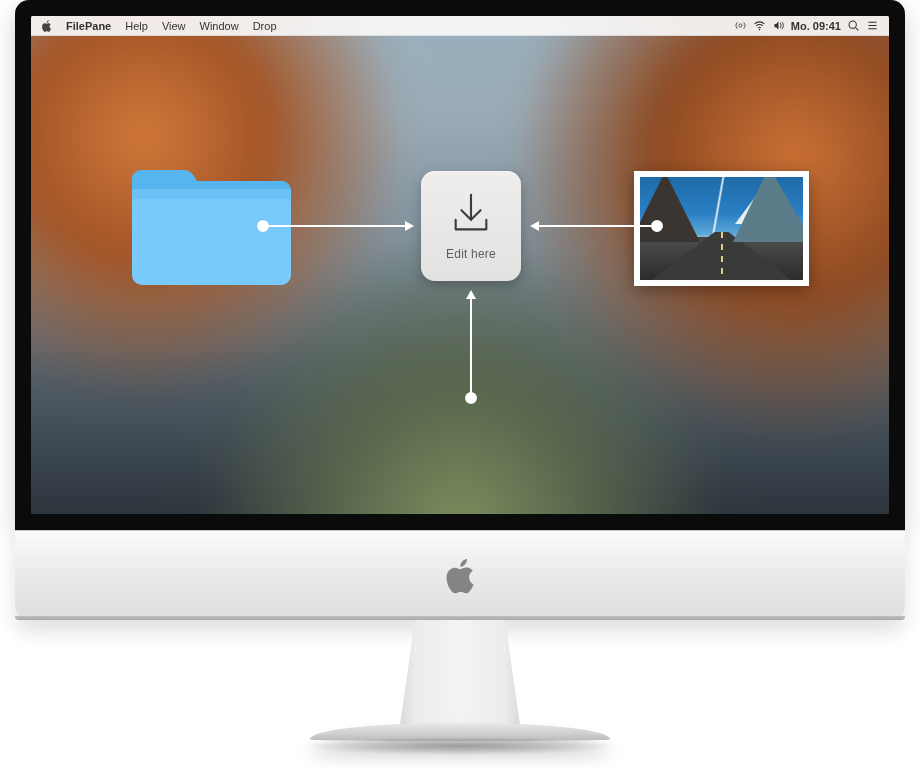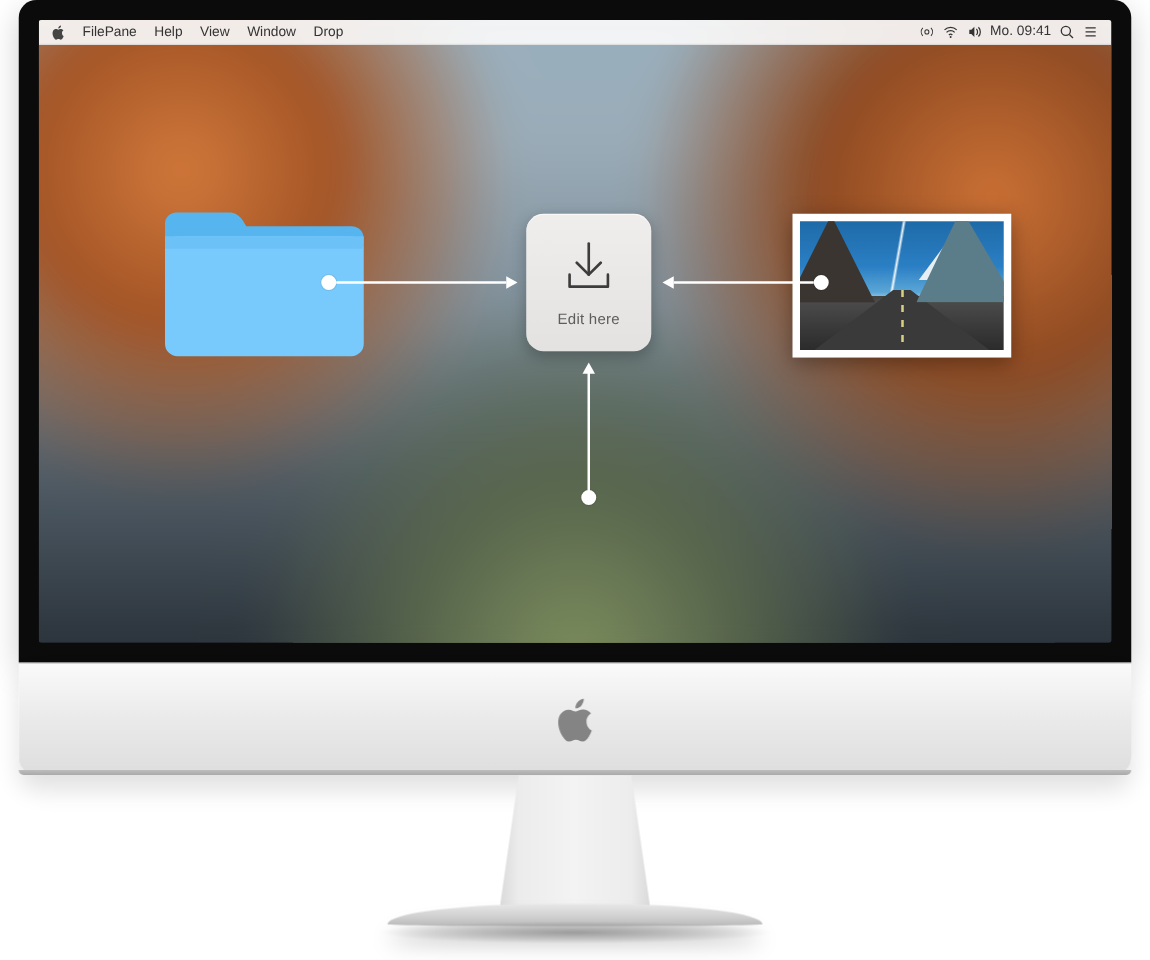--- a/index.html
+++ b/index.html
@@ -111,22 +111,22 @@
     background: rgba(248,248,248,.92);
     display: flex;
     align-items: center;
     font-size: 11px;
     color: #333;
     padding: 0 10px;
     border-bottom: 1px solid rgba(0,0,0,.08);
     z-index: 10;
   }
   .menubar .left { display: flex; align-items: center; gap: 14px; }
-  .menubar .left .app { font-weight: 400; }
-  .menubar .right { margin-left: auto; display: flex; align-items: flex-start; gap: 6px; }
+  .menubar .left .app { font-weight: 700; }
+  .menubar .right { margin-left: auto; display: flex; align-items: center; gap: 6px; font-weight: bold; }
   .menubar .apple-mini { width: 11px; height: 12px; opacity:.9; }
   .menubar-icon { width: 13px; height: 13px; display:inline-flex; align-items:center; justify-content:center; }
 
   
   .content { position: absolute; inset: 20px 0 0 0; }
 
   .folder-icon {
     position: absolute;
     left: 95px; top: 125px;
     width: 170px; height: 130px;

